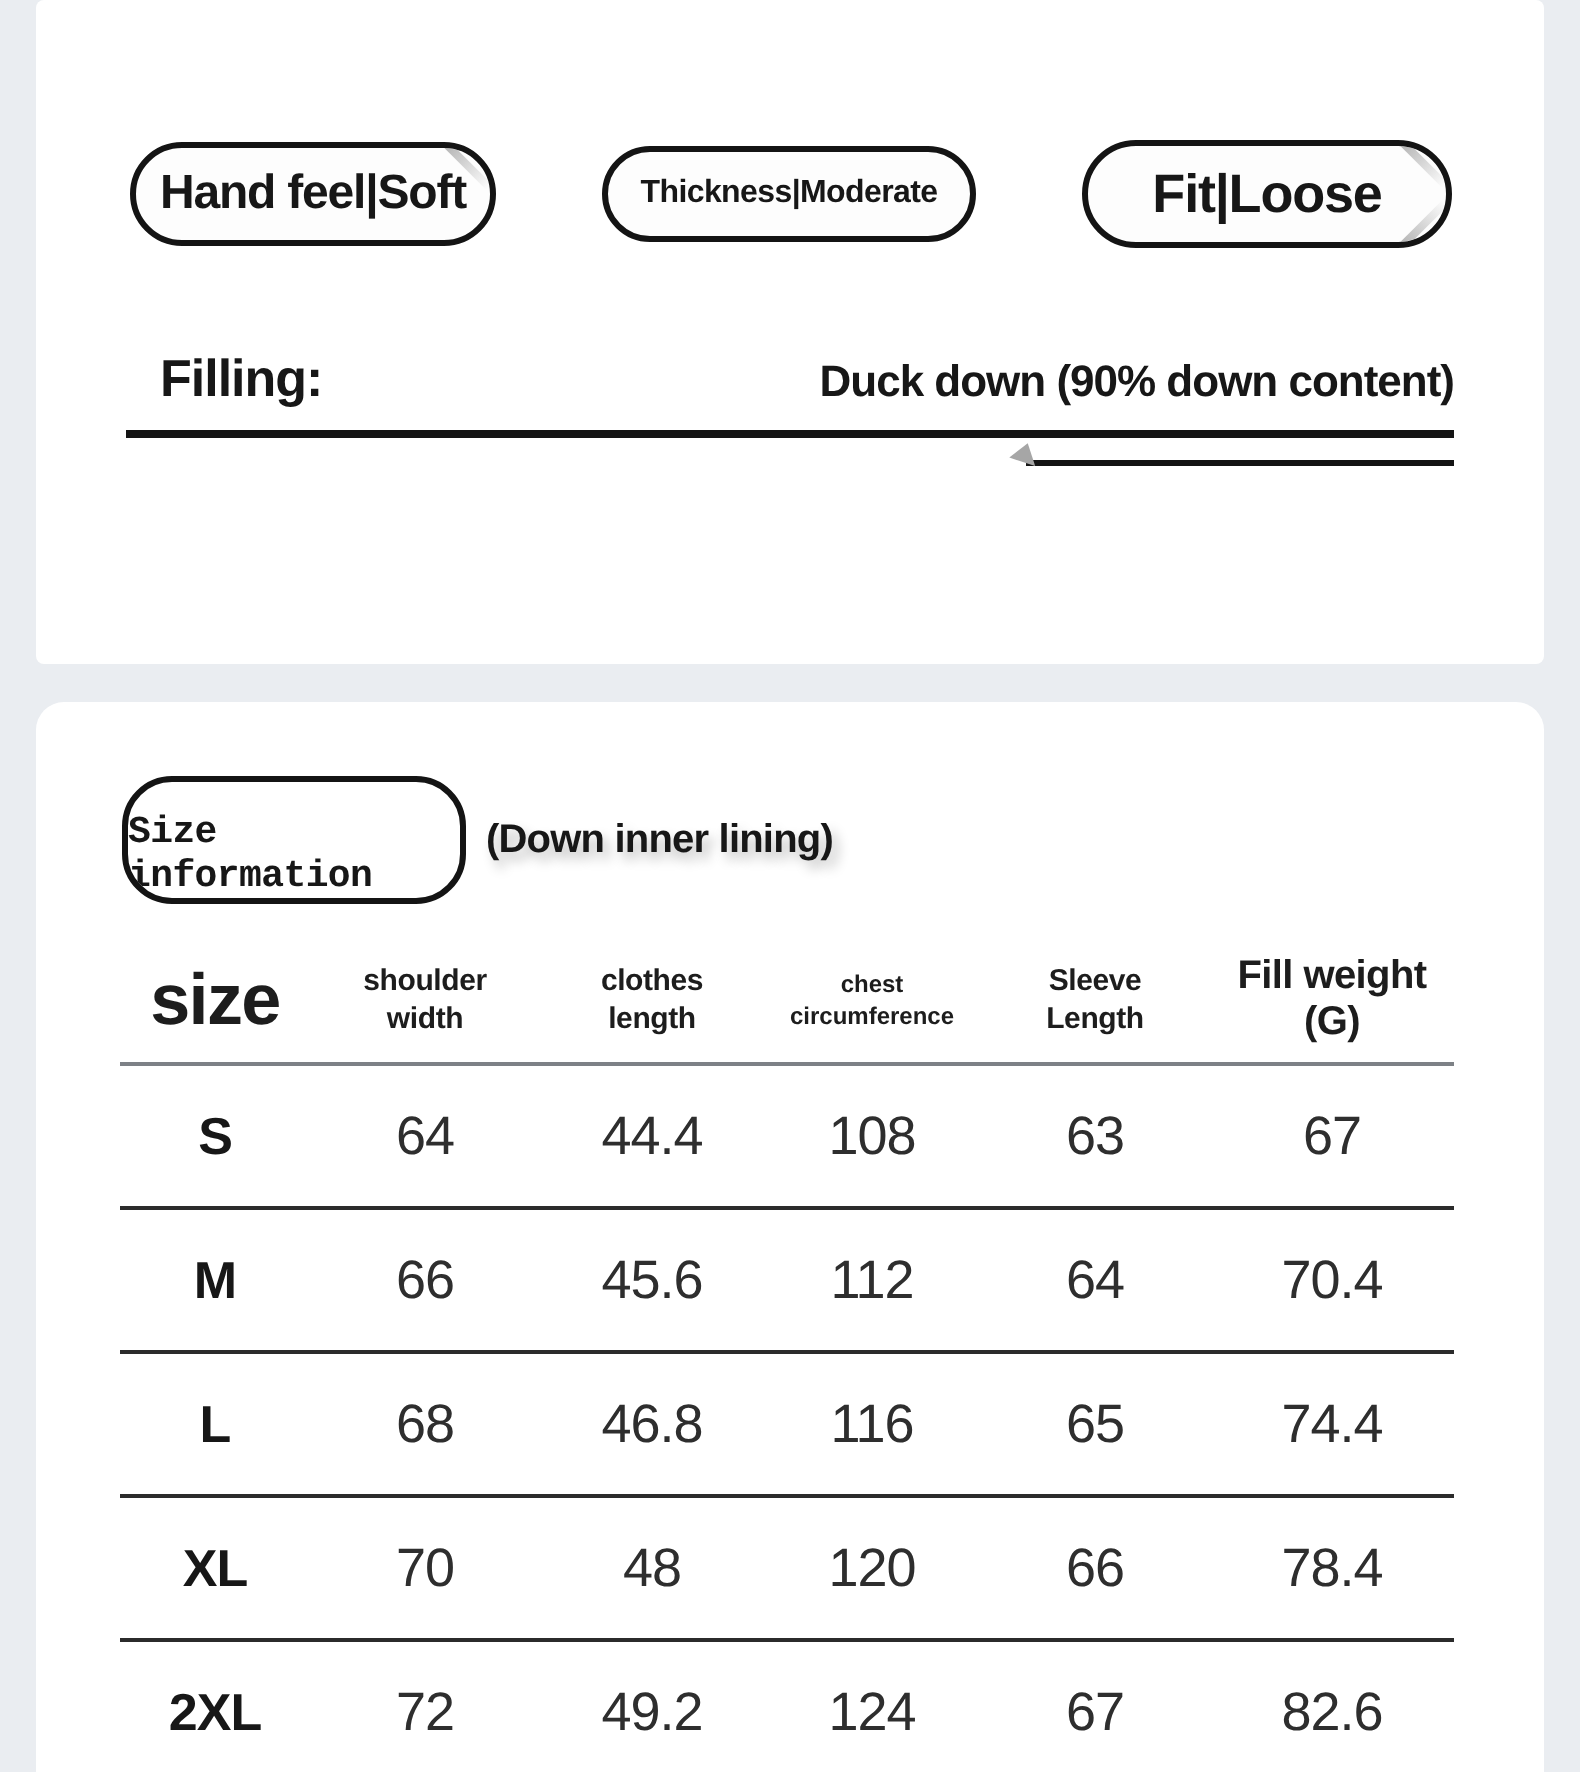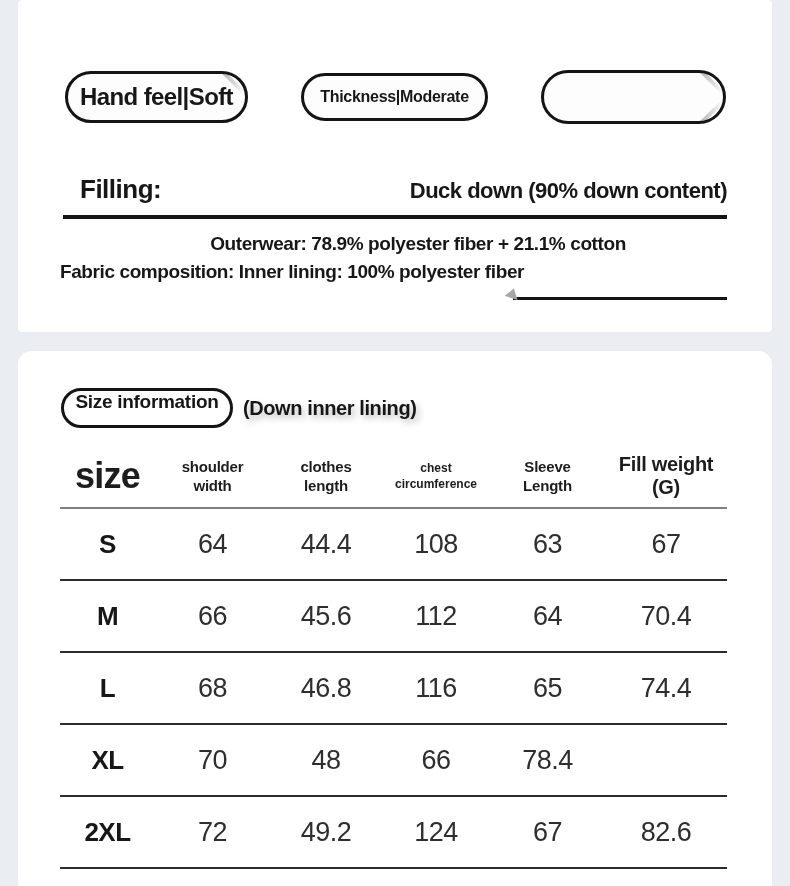--- a/index.html
+++ b/index.html
@@ -74,24 +74,25 @@
     border-top:4px solid transparent;
     border-bottom:8px solid transparent;
     transform:rotate(-18deg);
     margin-right:-3px; margin-top:-4px;
   }
   .rule-short { width:214px; height:3px; background:#141414; }
 
   
   .size-head { display:flex; align-items:center; padding:37px 0 0 43px; }
   .pill-sizeinfo {
-    width:172px; height:40px;
+    width:172px; height:64px;
     border:3px solid #141414; border-radius:25px;
-    display:flex; align-items:flex-start; justify-content:center;
+    display:flex; align-items:flex-end; justify-content:center;
     background:#fff;
+    font-family:Liberation Mono, monospace;
   }
   .pill-sizeinfo .pill-label { font-size:19px; font-weight:700; letter-spacing:-0.3px; }
   .size-note {
     margin-left:10px;
     font-size:20px; font-weight:700; letter-spacing:-0.4px;
     text-shadow:3px 4px 6px rgba(0,0,0,0.25);
   }
 
   
   .size-table { margin:17px 45px 0 42px; }
@@ -122,34 +123,31 @@
       <div class="pill pill-hand">
         <span class="fold fold-tr"></span>
         <span class="pill-label">Hand feel|Soft</span>
       </div>
       <div class="pill pill-thick">
         <span class="pill-label">Thickness|Moderate</span>
       </div>
       <div class="pill pill-fit">
         <span class="fold fold-tr"></span>
         <span class="fold fold-br"></span>
+        <span class="pill-label">Fit|Loose</span>
       </div>
     </div>
 
     <div class="filling-row">
       <span class="filling-label">Filling:</span>
       <span class="filling-value">Duck down (90% down content)</span>
     </div>
 
     <div class="rule-full"></div>
 
-    <div class="fabric">
-      <div class="fabric-l1">Outerwear: 78.9% polyester fiber + 21.1% cotton</div>
-      <div class="fabric-l2">Fabric composition: Inner lining: 100% polyester fiber</div>
-    </div>
 
     <div class="short-rule-row">
       <span class="pointer-mark"></span>
       <span class="rule-short"></span>
     </div>
 
   </section>
 
   <section class="card card-size">
 
@@ -199,20 +197,21 @@
         <div class="td">46.8</div>
         <div class="td">116</div>
         <div class="td">65</div>
         <div class="td">74.4</div>
       </div>
 
       <div class="t-grid trow">
         <div class="td-label">XL</div>
         <div class="td">70</div>
         <div class="td">48</div>
+        <div class="td">120</div>
         <div class="td">66</div>
         <div class="td">78.4</div>
       </div>
 
       <div class="t-grid trow">
         <div class="td-label">2XL</div>
         <div class="td">72</div>
         <div class="td">49.2</div>
         <div class="td">124</div>
         <div class="td">67</div>

